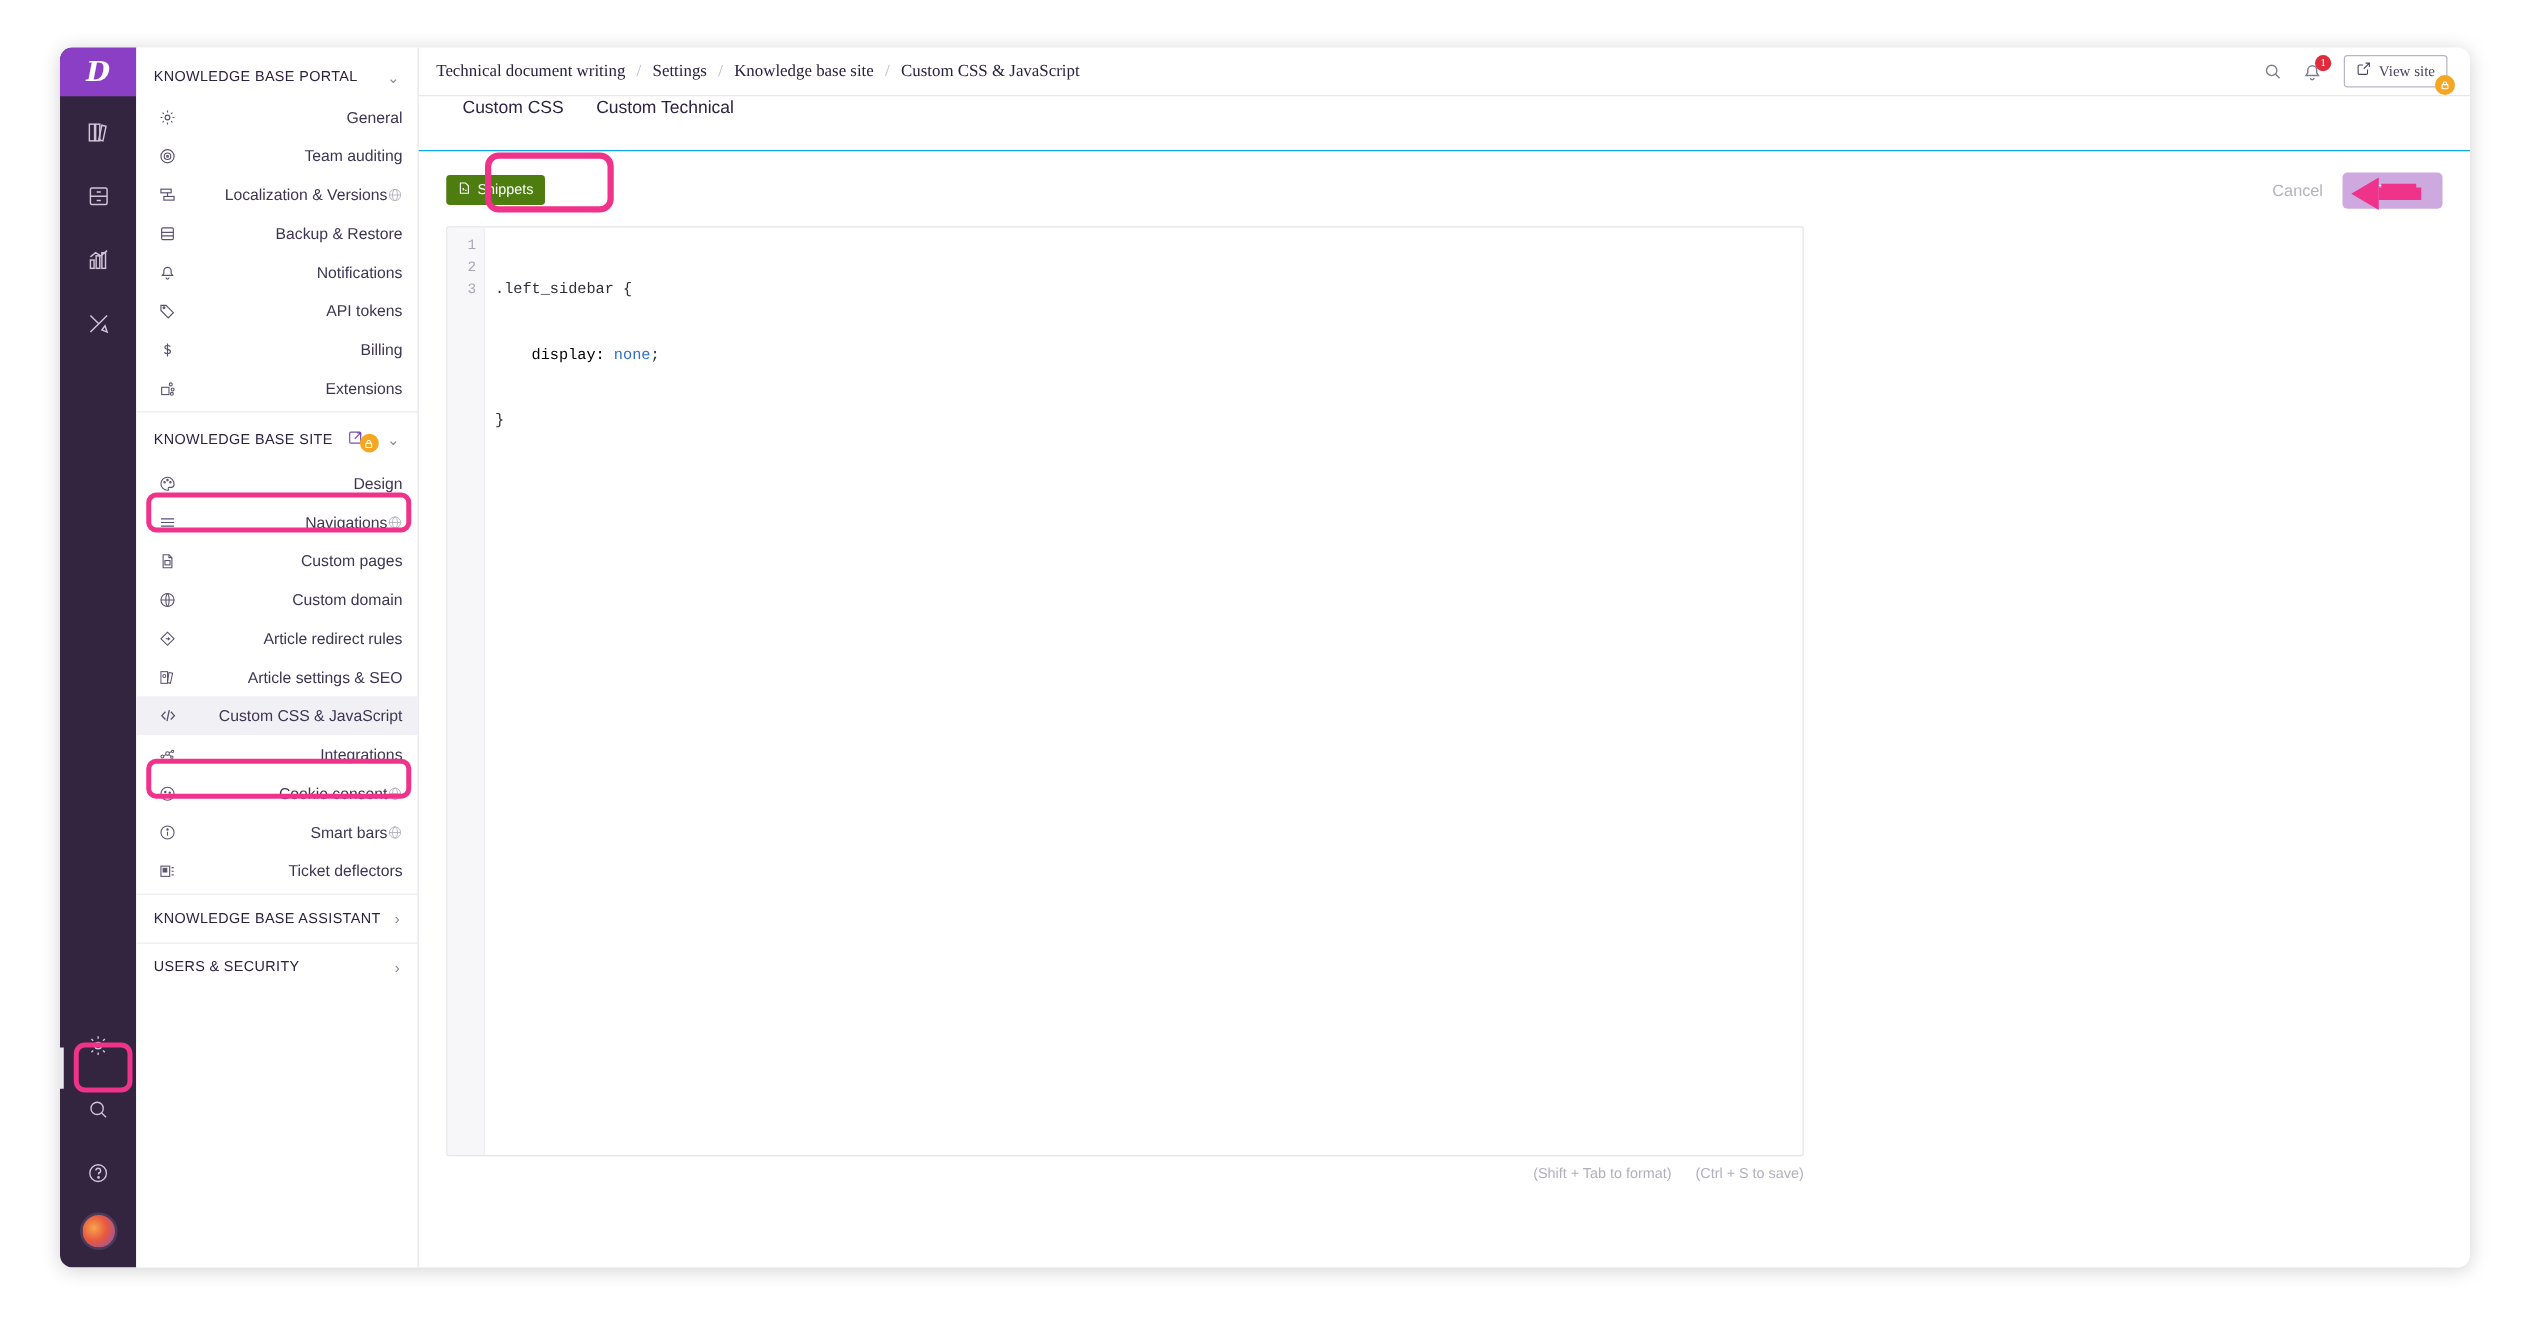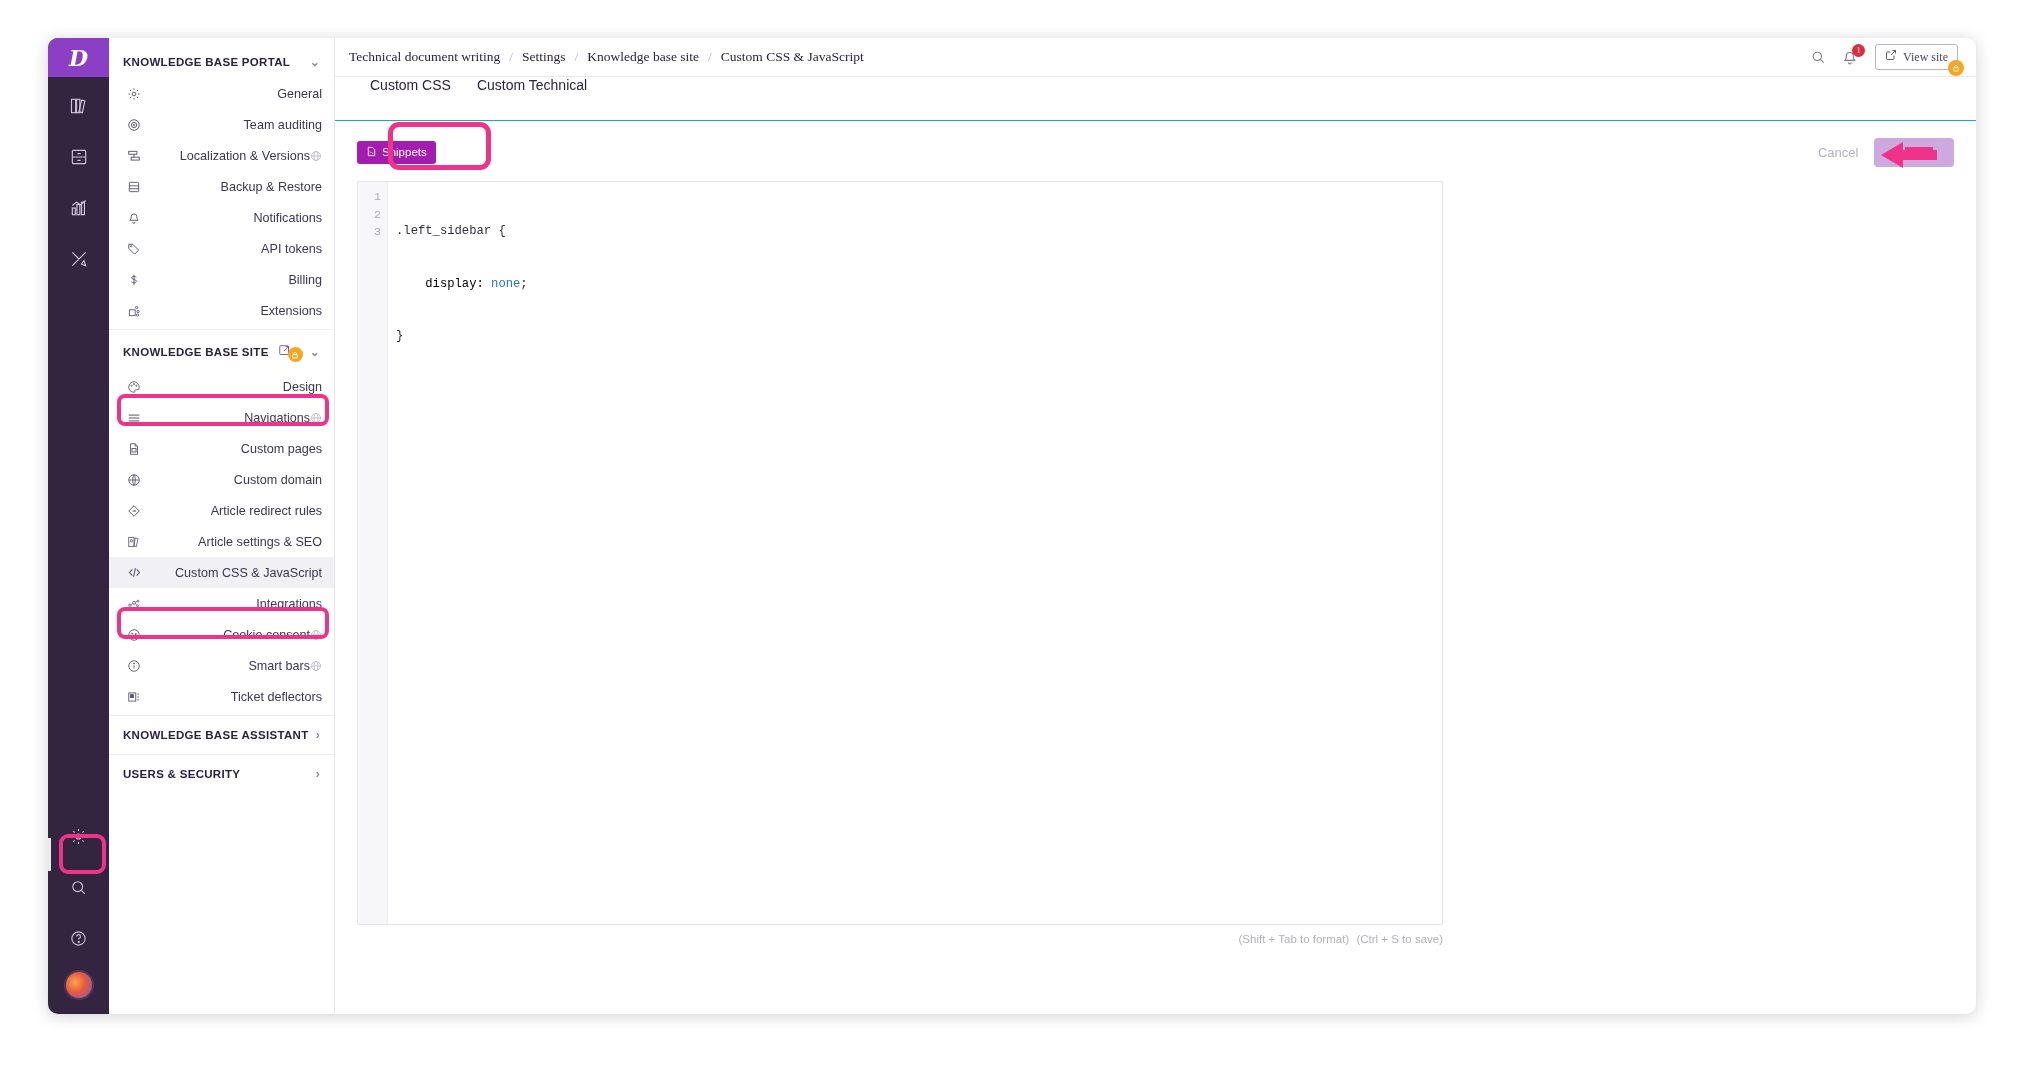--- a/index.html
+++ b/index.html
@@ -81,21 +81,21 @@
     flex: 0 0 226px;
     background: #ffffff;
     border-right: 1px solid #e6e6ec;
     padding-top: 8px;
     position: relative;
   }
   .side-group {
     display: flex; align-items: center;
     padding: 9px 14px 9px 14px;
     font-size: 11.5px;
-    font-weight: bold;
+    font-weight: normal;
     color: #2b2240;
     letter-spacing: .3px;
     cursor: pointer;
     justify-content: center;
   }
   .side-group .g-label { flex: 1 1 auto; }
   .side-group .chev { color:#8a8a99; font-size: 12px; }
   .side-sep { height:1px; background:#ececf1; margin: 3px 0; }
 
   .side-item {
@@ -193,21 +193,21 @@
     width: 103px; height: 48px;
     border: 5px solid #f0338a;
     border-radius: 11px;
     background: transparent;
     pointer-events:none;
   }
 
   .content { flex:1 1 auto; padding: 14px 22px 0 22px; position:relative; min-height:0; }
   .actionrow { display:flex; align-items:center; height:34px; }
   .snippets-btn {
-    background:#a21caf; color:#fff;
+    background:#4d7c0f; color:#fff;
     font-size: 11.5px;
     border-radius: 3px;
     padding: 5px 9px;
     display:flex; align-items:center; gap:5px;
     cursor:pointer;
   }
   .spacer { flex:1 1 auto; }
   .cancel-btn {
     font-size: 13px; color:#b4b1bd; padding: 6px 16px; cursor:pointer;
   }
@@ -252,21 +252,21 @@
   }
   .tok-prop { color:#000000; }
   .tok-val { color:#2f6fd0; }
   .hints {
     width: 1086px;
     text-align:right;
     padding-top: 8px;
     font-size: 11.5px;
     color:#b0b0bc;
   }
-  .hints span { margin-left: 4px; }
+  .hints span { margin-left: 16px; }
 </style>
 </head>
 <body>
 
 <div class="app">
 
   <div class="rail">
     <div class="rail-logo">D</div>
 
     <div class="rail-icon">

